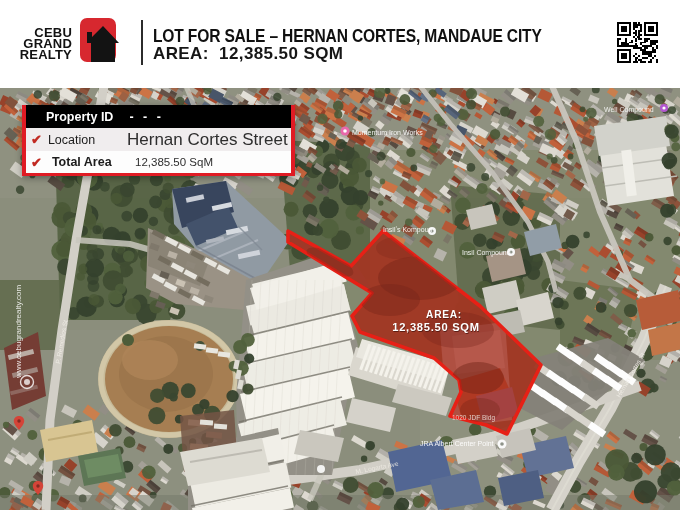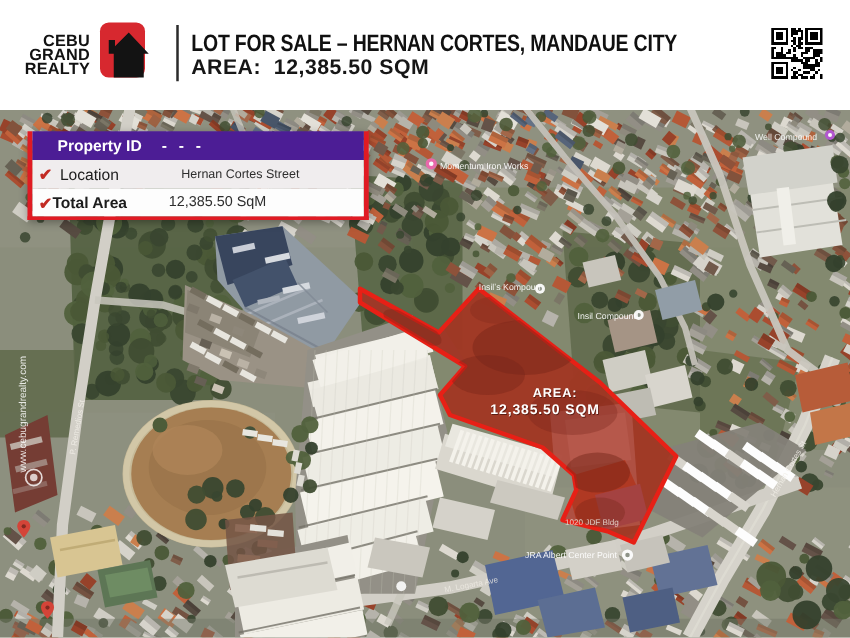--- a/index.html
+++ b/index.html
@@ -2499,28 +2499,28 @@
 </g>
 
 <text x="0" y="0" font-size="8" fill="#ffffff" opacity="0.85" transform="translate(21 378) rotate(-90)">www.cebugrandrealty.com</text>
 <circle cx="27" cy="382" r="6.5" fill="none" stroke="#ffffff" stroke-width="1.4" opacity="0.8"></circle>
 <circle cx="27" cy="382" r="3" fill="#ffffff" opacity="0.75"></circle>
 </g>
 </svg>
 
 <div class="abs" style="left:22px;top:105px;width:273px;border-left:4px solid #e01b24;border-right:4px solid #e01b24;border-bottom:3px solid #e01b24;box-shadow:0 2px 7px rgba(0,0,0,.35)">
 
-<div style="height:23px;background:#4c1d95;color:#fff;font-weight:bold;font-size:12.5px;display:flex;align-items:center">
+<div style="height:23px;background:#000000;color:#fff;font-weight:bold;font-size:12.5px;display:flex;align-items:center">
       <span style="margin-left:20px">Property ID</span>
       <span style="margin-left:16px;letter-spacing:3px">- - -</span>
     </div>
 
 <div style="height:23px;background:#f0edee;display:flex;align-items:center;font-size:12.5px;position:relative">
       <span style="margin-left:5px;color:#c22b23;font-weight:bold;font-size:13px">✔</span>
       <span style="margin-left:6px;font-weight:normal;color:#1c1c1c">Location</span>
-      <span style="position:absolute;left:119px;color:#2e2e2e;font-size:10px">Hernan Cortes Street</span>
+      <span style="position:absolute;left:101px;color:#2e2e2e;font-size:17px">Hernan Cortes Street</span>
     </div>
 
 <div style="height:22px;background:#fdfdfd;display:flex;align-items:center;font-size:12.5px;position:relative">
       <span style="margin-left:5px;color:#c22b23;font-weight:bold;font-size:13px">✔</span>
-      <span style="margin-left:0;font-weight:bold;color:#1c1c1c">Total Area</span>
+      <span style="margin-left:10px;font-weight:bold;color:#1c1c1c">Total Area</span>
       <span style="position:absolute;left:109px;color:#2e2e2e;font-size:11.5px">12,385.50 SqM</span>
     </div>
 </div>
 </body></html>

